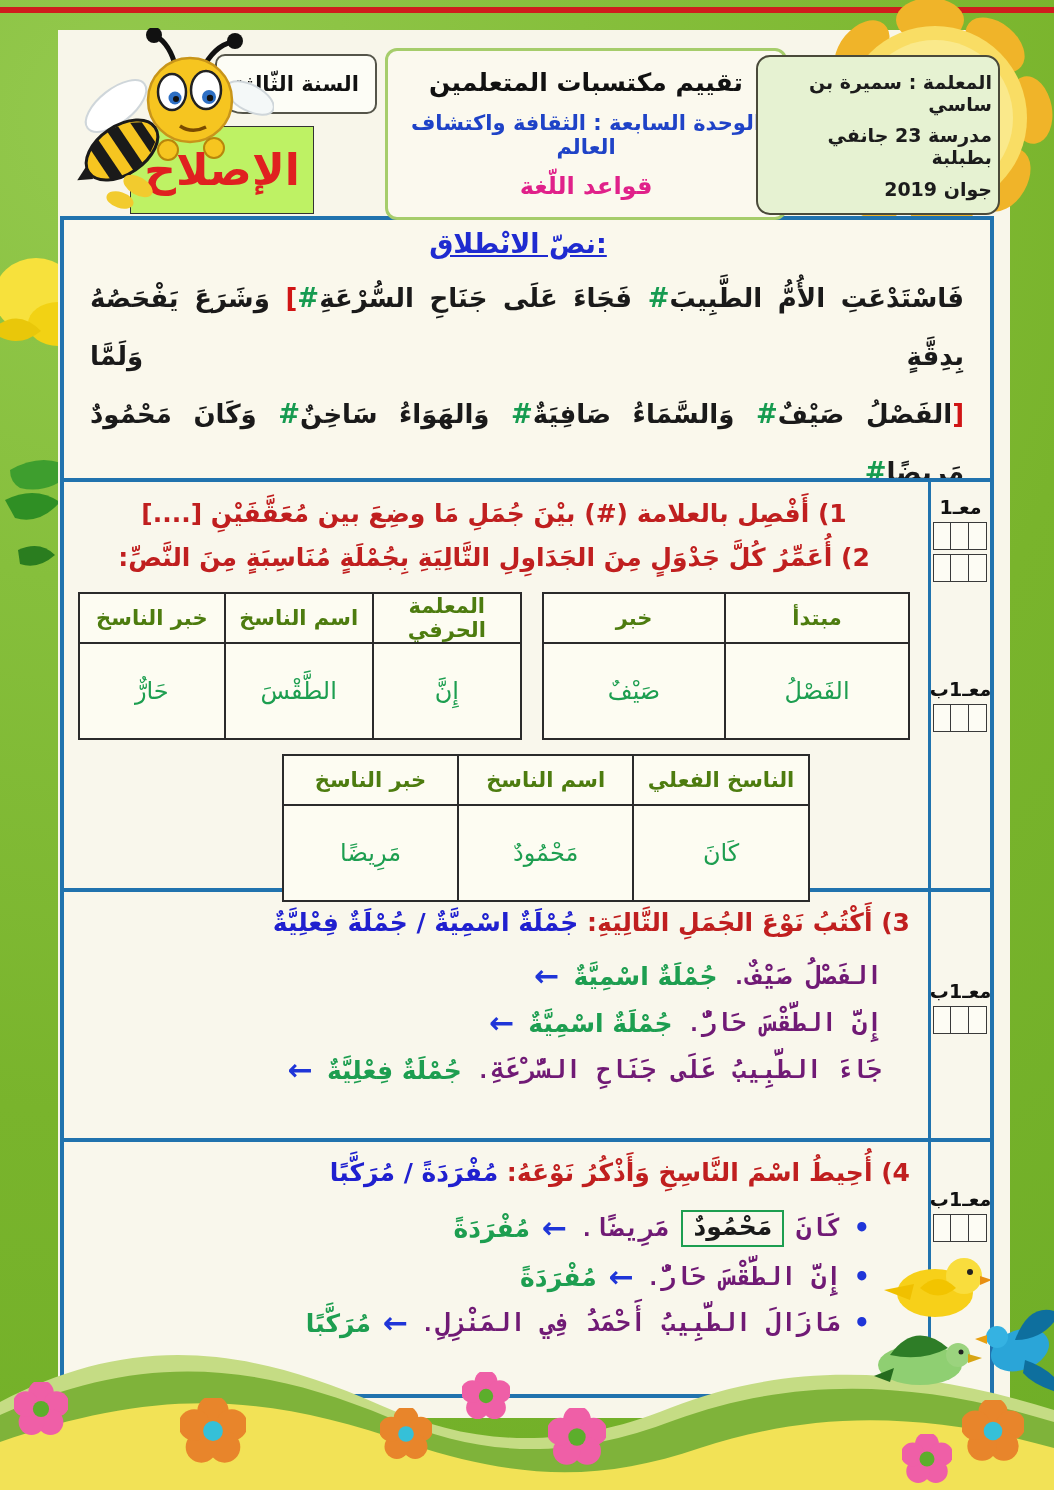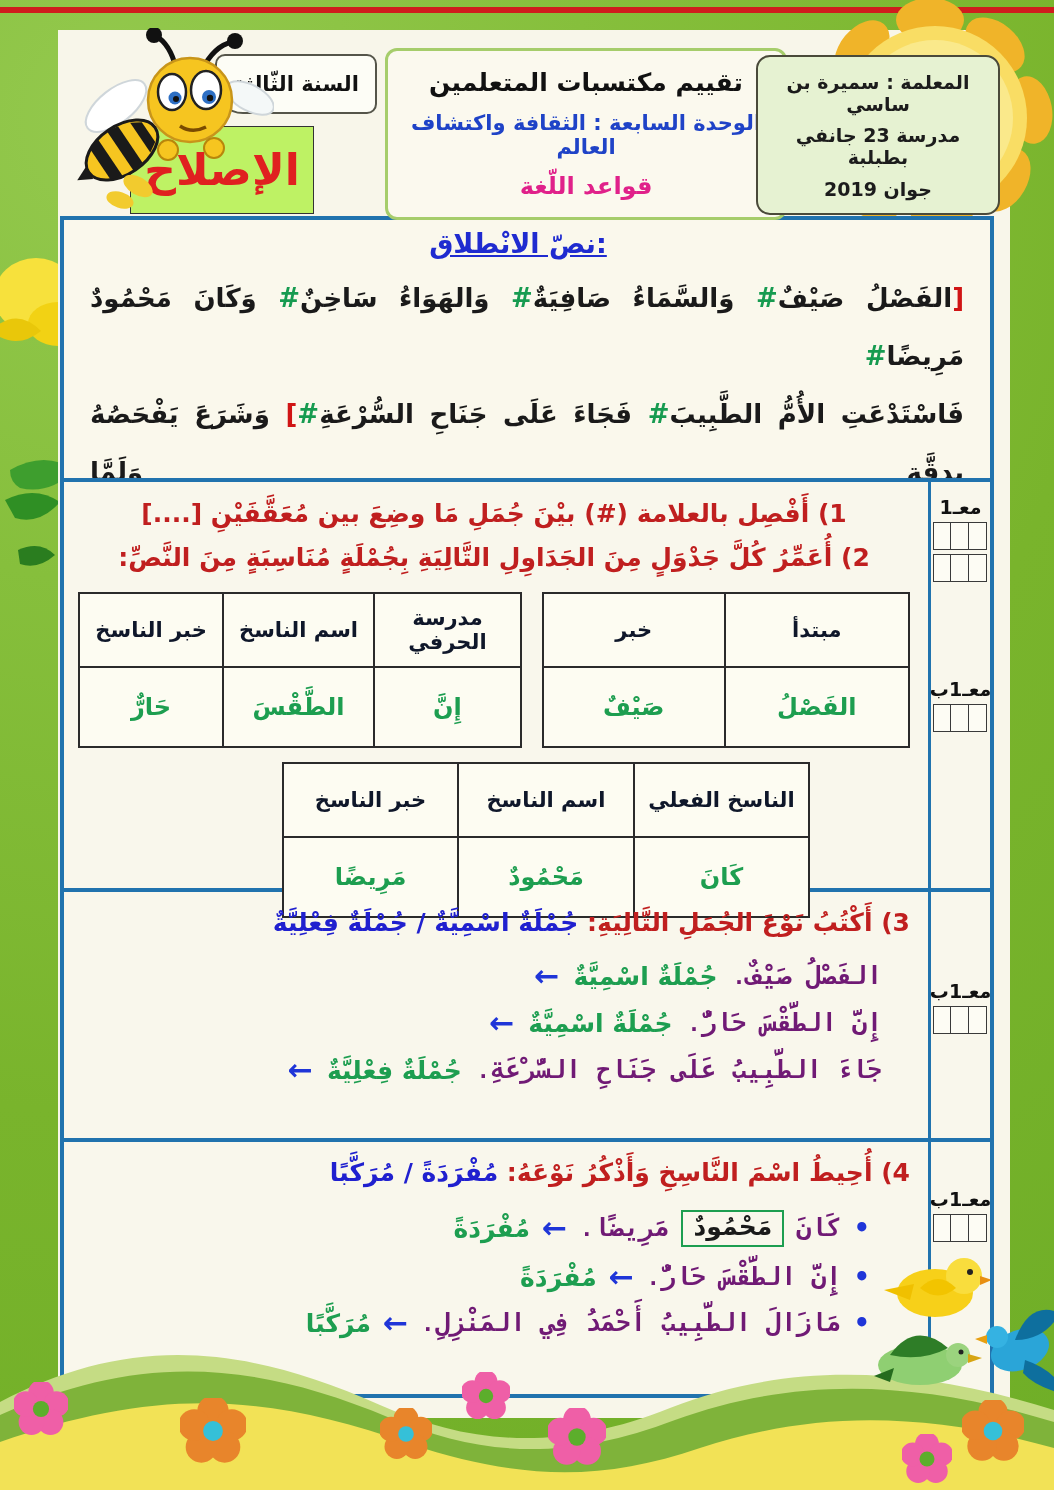--- a/index.html
+++ b/index.html
@@ -7,21 +7,21 @@
   .page{position:relative;width:1054px;height:1490px;overflow:hidden;
         background:radial-gradient(circle at 12% 8%, #94c94e 0%, #86bf3c 28%, #79b42c 60%, #6fae27 100%);}
   .red-topline{position:absolute;left:0;top:7px;width:100%;height:6px;background:#cf1d1d;z-index:0;}
 
   
   .paper{position:absolute;left:58px;top:30px;width:952px;height:1388px;background:#f8f6ea;z-index:1;}
 
   
   .teacher-box{position:absolute;right:10px;top:25px;width:228px;height:148px;background:#e6f2d2;
     border:2px solid #4a4a3a;border-radius:14px;display:flex;flex-direction:column;justify-content:space-evenly;
-    text-align:center;z-index:3;padding:4px 6px;}
+    text-align:right;z-index:3;padding:4px 6px;}
   .teacher-box div{font-weight:bold;font-size:19px;color:#1c1c1c;}
   .title-box{position:absolute;left:327px;top:18px;width:388px;height:158px;background:#fbf9ee;
     border:3px solid #a6cd6b;border-radius:12px;display:flex;flex-direction:column;justify-content:space-evenly;
     text-align:center;z-index:3;padding:4px;}
   .title-line1{font-weight:bold;font-size:25px;color:#111;}
   .title-line2{font-weight:bold;font-size:21px;color:#1f43c7;}
   .title-line3{font-weight:bold;font-size:24px;color:#e0218a;}
   .grade-box{position:absolute;left:157px;top:24px;width:158px;height:56px;background:#fdfdf6;
     border:2px solid #55554a;border-radius:10px 10px 10px 28px;display:flex;align-items:center;justify-content:center;
     z-index:2;font-weight:bold;font-size:21px;color:#111;}
@@ -52,22 +52,22 @@
   .m-label{font-weight:bold;font-size:19px;color:#111;}
   .score-row{display:flex;margin-top:4px;}
   .score-cell{width:17px;height:26px;border:1.5px solid #3a3a3a;margin-left:-1.5px;background:#fdfcf4;}
 
   .q-text{font-weight:bold;font-size:25px;line-height:1.75;color:#c01f1f;text-align:center;direction:rtl;}
   .q-title{direction:rtl;text-align:right;font-size:25px;font-weight:bold;line-height:1.7;}
   .q-red{color:#c01f1f;} .q-blue{color:#2020cf;}
 
   table.gtab{border-collapse:collapse;background:#fdfcf2;}
   .gtab th,.gtab td{border:2px solid #2b2b2b;text-align:center;vertical-align:middle;}
-  .gtab th{font-weight:bold;font-size:21px;color:#0f172a;height:48px;padding:12px 8px;}
-  .gtab td{font-weight:bold;font-size:24px;color:#1d9e50;height:62px;padding:8px 8px;}
+  .gtab th{font-weight:bold;font-size:21px;color:#4d7c0f;height:48px;padding:0 8px;}
+  .gtab td{font-weight:normal;font-size:24px;color:#1d9e50;height:62px;padding:16px 8px;}
   .tables-row{display:flex;direction:rtl;justify-content:space-between;margin-top:12px;}
   .tab-2col{width:368px;} .tab-2col th,.tab-2col td{width:184px;}
   .tab-3col{width:444px;} .tab-3col th,.tab-3col td{width:148px;}
   .tab-center{width:528px;margin:14px 100px 0 auto;direction:rtl;}
   .tab-center th,.tab-center td{width:176px;}
 
   .q3-item{direction:rtl;display:flex;align-items:center;gap:14px;margin:16px 28px 0 0;
     font-weight:bold;font-size:25px;}
   .q4-item{direction:rtl;display:flex;align-items:center;gap:12px;margin:15px 40px 0 0;
     font-weight:bold;font-size:25px;}
@@ -160,22 +160,22 @@
         <circle cx="146" cy="70" r="3.2" fill="#111"></circle>
       <path d="M116,98 Q128,106 142,99" stroke="#7a4b00" stroke-width="3.5" fill="none"></path>
       <circle cx="104" cy="122" r="10" fill="#f6c520" stroke="#b8860b" stroke-width="2"></circle>
       <circle cx="150" cy="120" r="10" fill="#f6c520" stroke="#b8860b" stroke-width="2"></circle>
       <ellipse cx="74" cy="158" rx="16" ry="9" fill="#f2cb2e" transform="rotate(30 74 158)"></ellipse>
       <ellipse cx="56" cy="172" rx="14" ry="8" fill="#f2cb2e" transform="rotate(18 56 172)"></ellipse>
     </svg>
 
     <section class="passage-box">
       <div class="passage-title">نصّ الانْطلاق:</div>
+      <div class="p-line just-all" dir="rtl"><span class="seg-b">فَاسْتَدْعَتِ الأُمُّ الطَّبِيبَ</span><span class="seg-g">#</span><span class="seg-b"> فَجَاءَ عَلَى جَنَاحِ السُّرْعَةِ</span><span class="seg-g">#</span><span class="seg-r">]</span><span class="seg-b"> وَشَرَعَ يَفْحَصُهُ بِدِقَّةٍ وَلَمَّا</span></div>
       <div class="p-line just-all" dir="rtl"><span class="seg-r">[</span><span class="seg-b">الفَصْلُ صَيْفٌ</span><span class="seg-g">#</span><span class="seg-b"> وَالسَّمَاءُ صَافِيَةٌ</span><span class="seg-g">#</span><span class="seg-b"> وَالهَوَاءُ سَاخِنٌ</span><span class="seg-g">#</span><span class="seg-b"> وَكَانَ مَحْمُودٌ مَرِيضًا</span><span class="seg-g">#</span></div>
-      <div class="p-line just-all" dir="rtl"><span class="seg-b">فَاسْتَدْعَتِ الأُمُّ الطَّبِيبَ</span><span class="seg-g">#</span><span class="seg-b"> فَجَاءَ عَلَى جَنَاحِ السُّرْعَةِ</span><span class="seg-g">#</span><span class="seg-r">]</span><span class="seg-b"> وَشَرَعَ يَفْحَصُهُ بِدِقَّةٍ وَلَمَّا</span></div>
       <div class="p-line last" dir="rtl"><span class="seg-b">انْتَهَى قَالَ لَهُ بِلُطْفٍ:«إِنَّ الطَّقْسَ حَارٌّ وَعَلَيْكَ أَنْ تَلْتَزِمَ البَيْتَ».</span></div>
     </section>
 
     <section class="qgrid">
 
       <div class="gmain rowline">
         <div class="q-text">1) أَفْصِل بالعلامة (#) بيْنَ جُمَلِ مَا وضِعَ بين مُعَقَّفَيْنِ [....]</div>
         <div class="q-text">2) أُعَمِّرُ كُلَّ جَدْوَلٍ مِنَ الجَدَاوِلِ التَّالِيَةِ بِجُمْلَةٍ مُنَاسِبَةٍ مِنَ النَّصِّ:</div>
 
         <div class="tables-row">
@@ -187,21 +187,21 @@
             </tr>
             <tr>
               <td>الفَصْلُ</td>
               <td>صَيْفٌ</td>
             </tr>
           </tbody>
             </table>
           <table class="gtab tab-3col" dir="rtl">
             <tbody>
                 <tr>
-              <th>مدرسة الحرفي</th>
+              <th>المعلمة الحرفي</th>
               <th>اسم الناسخ</th>
               <th>خبر الناسخ</th>
             </tr>
             <tr>
               <td>إِنَّ</td>
               <td>الطَّقْسَ</td>
               <td>حَارٌّ</td>
             </tr>
           </tbody>
             </table>

